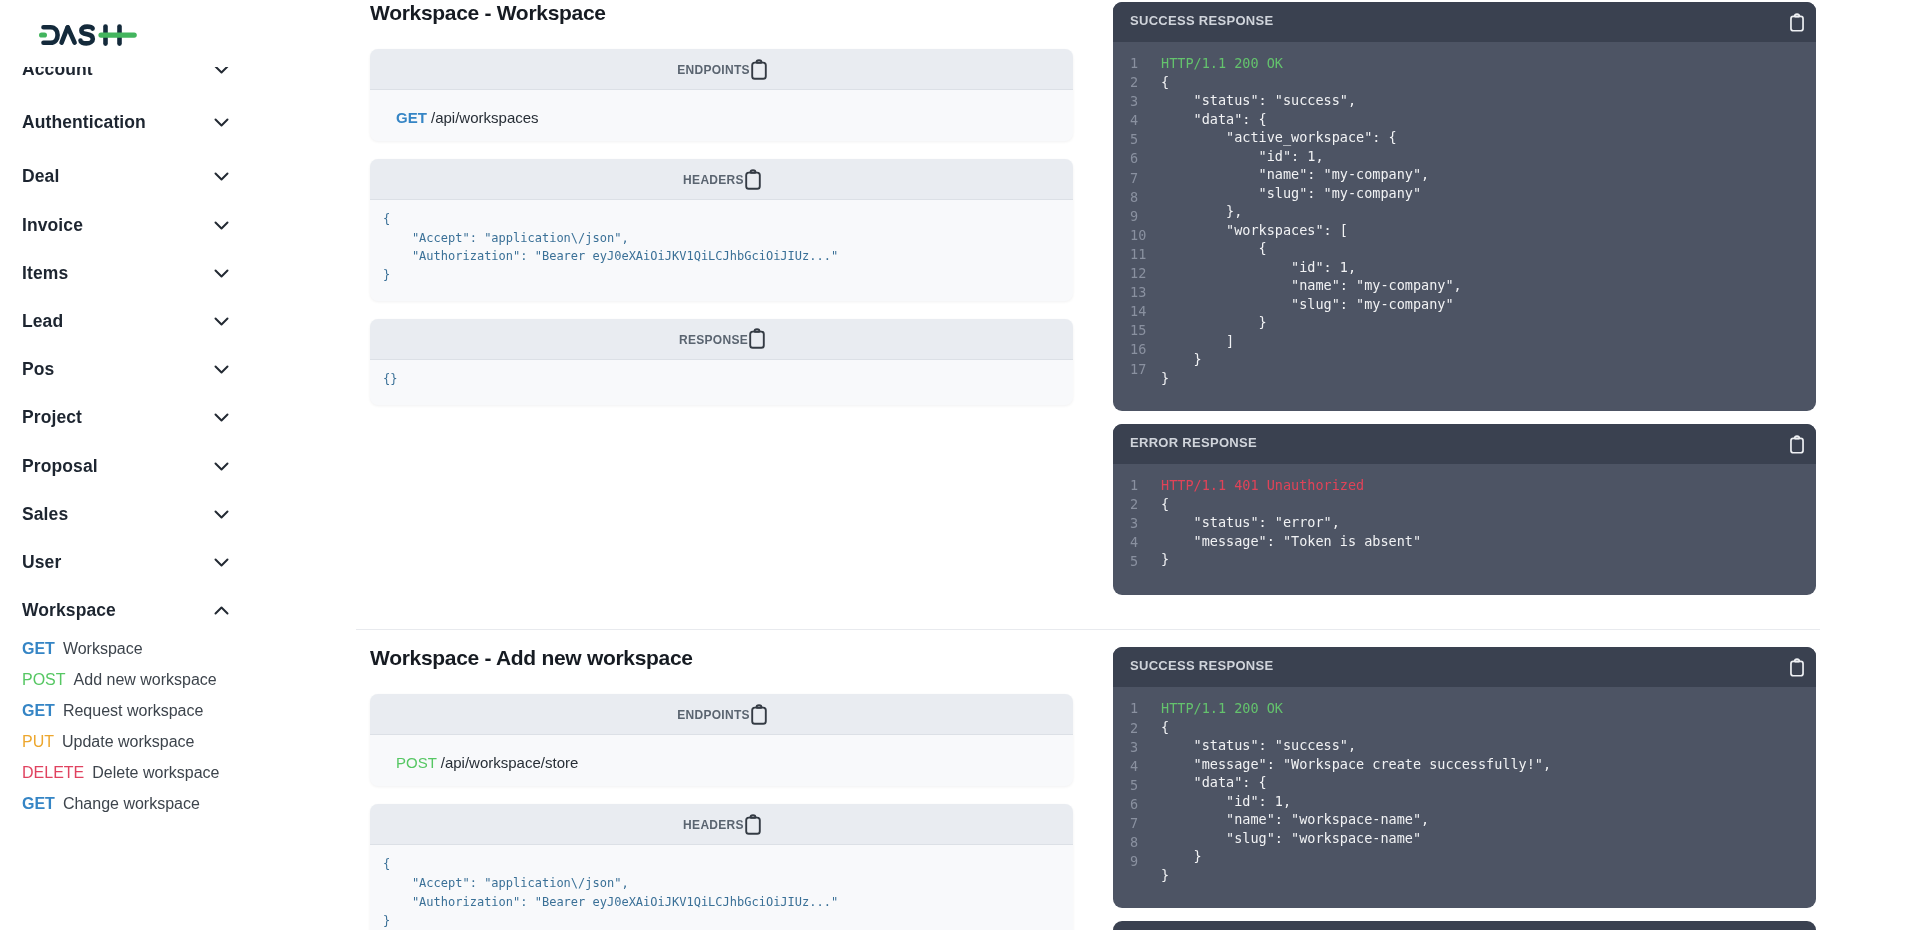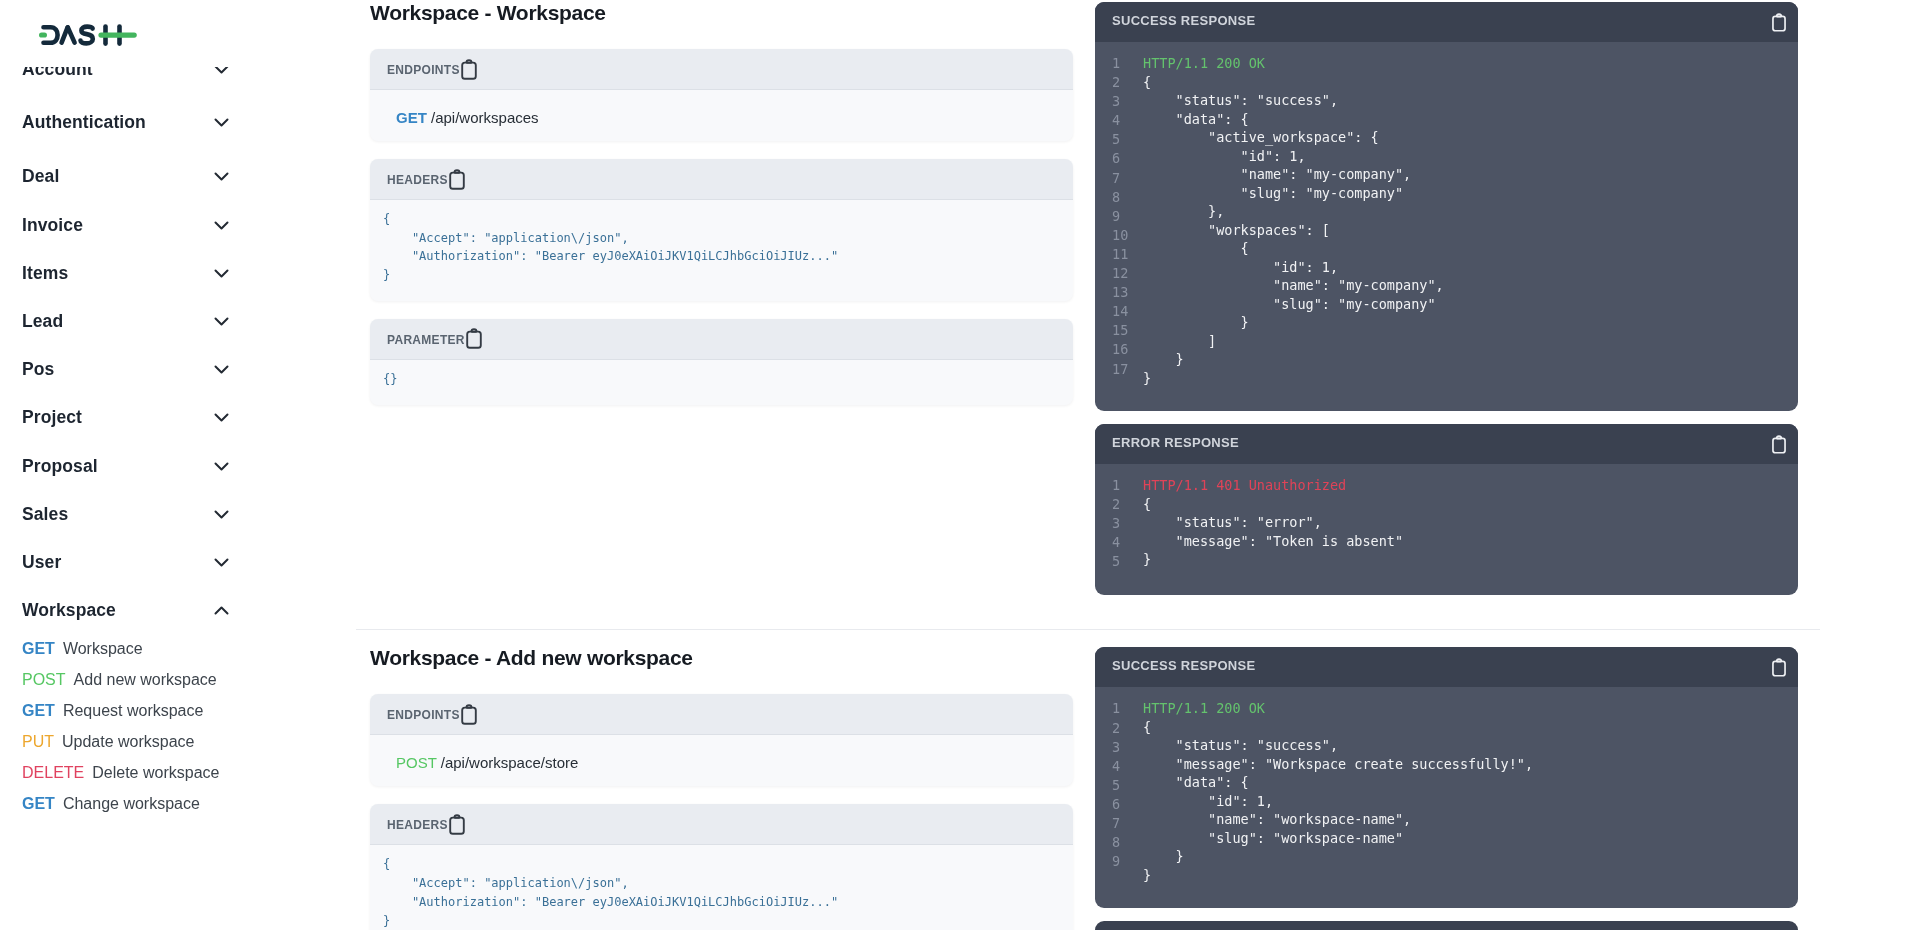--- a/index.html
+++ b/index.html
@@ -31,34 +31,34 @@
   .sub-item .method { margin-right: 8px; }
   .sub-item .slabel { color: #3d444c; }
   .m-GET { color: #3585c5; font-weight: bold; }
   .m-POST { color: #56c763; }
   .m-PUT { color: #eda72e; }
   .m-DELETE { color: #e0425f; }
 
   
   .main { margin: 0 100px 0 356px; transform: translateY(-16px); }
   .section { border-top: 1px solid #e8eaee; padding: 17px 0 34px 14px; }
-  .section-row { display: flex; gap: 22px; align-items: flex-start; }
+  .section-row { display: flex; gap: 40px; align-items: flex-start; }
   .col-left { width: 703px; flex: none; }
   .col-right { width: 705px; flex: none; }
   .sec-title { margin: -2px 0 23px 0; font-size: 21px; letter-spacing: -0.3px; line-height: 26px; font-weight: 700; color: #161b22; }
 
   
   .card {
     width: 703px; border-radius: 8px; margin-bottom: 18px; background: #f8f9fb;
     box-shadow: 0 1px 3px rgba(16,24,40,.06); overflow: hidden;
   }
   .card:last-child { margin-bottom: 0; }
   .card-header {
     background: #e9ecf1; border-bottom: 1px solid #dce0e6; height: 41px;
-    display: flex; align-items: center; justify-content: flex-start; padding: 0 15px 0 17px;
+    display: flex; align-items: center; justify-content: center; padding: 0 15px 0 17px;
   }
   .card-title { font-size: 12px; font-weight: 700; letter-spacing: 0.3px; color: #5a6470; position: relative; top: 1px; }
   .copy-btn { background: none; border: none; padding: 0; margin: 0; cursor: pointer; display: flex; align-items: center; }
   .endpoint-body { padding: 18px 26px 14px 26px; font-size: 15px; line-height: 19px; }
   .endpoint-body .path { color: #272e36; }
   .code-body { padding: 10px 13px 16px 13px; }
   .code-body pre {
     margin: 0; font-family: "DejaVu Sans Mono", monospace; font-size: 12px; line-height: 18.7px;
     color: #3a7097; white-space: pre;
   }
@@ -246,21 +246,21 @@
               </div>
               <div class="code-body">
                 <pre>{
     "Accept": "application\/json",
     "Authorization": "Bearer eyJ0eXAiOiJKV1QiLCJhbGciOiJIUz..."
 }</pre>
               </div>
             </div>
             <div class="card">
               <div class="card-header">
-                <span class="card-title">PARAMETER</span>
+                <span class="card-title">RESPONSE</span>
                 <button class="copy-btn">
                   <svg width="18" height="21" viewBox="0 0 18 21">
                     <rect x="2.2" y="3.6" width="13.6" height="16.2" rx="2.6" fill="none" stroke="#343b44" stroke-width="1.9"></rect>
                     <path d="M 6.4 3.6 C 6.4 2.1 7.5 1.1 9 1.1 C 10.5 1.1 11.6 2.1 11.6 3.6" fill="none" stroke="#343b44" stroke-width="1.9"></path>
                     <line x1="6.3" y1="3.8" x2="11.7" y2="3.8" stroke="#343b44" stroke-width="1.9"></line>
                   </svg>
                 </button>
               </div>
               <div class="code-body">
                 <pre>{}</pre>

